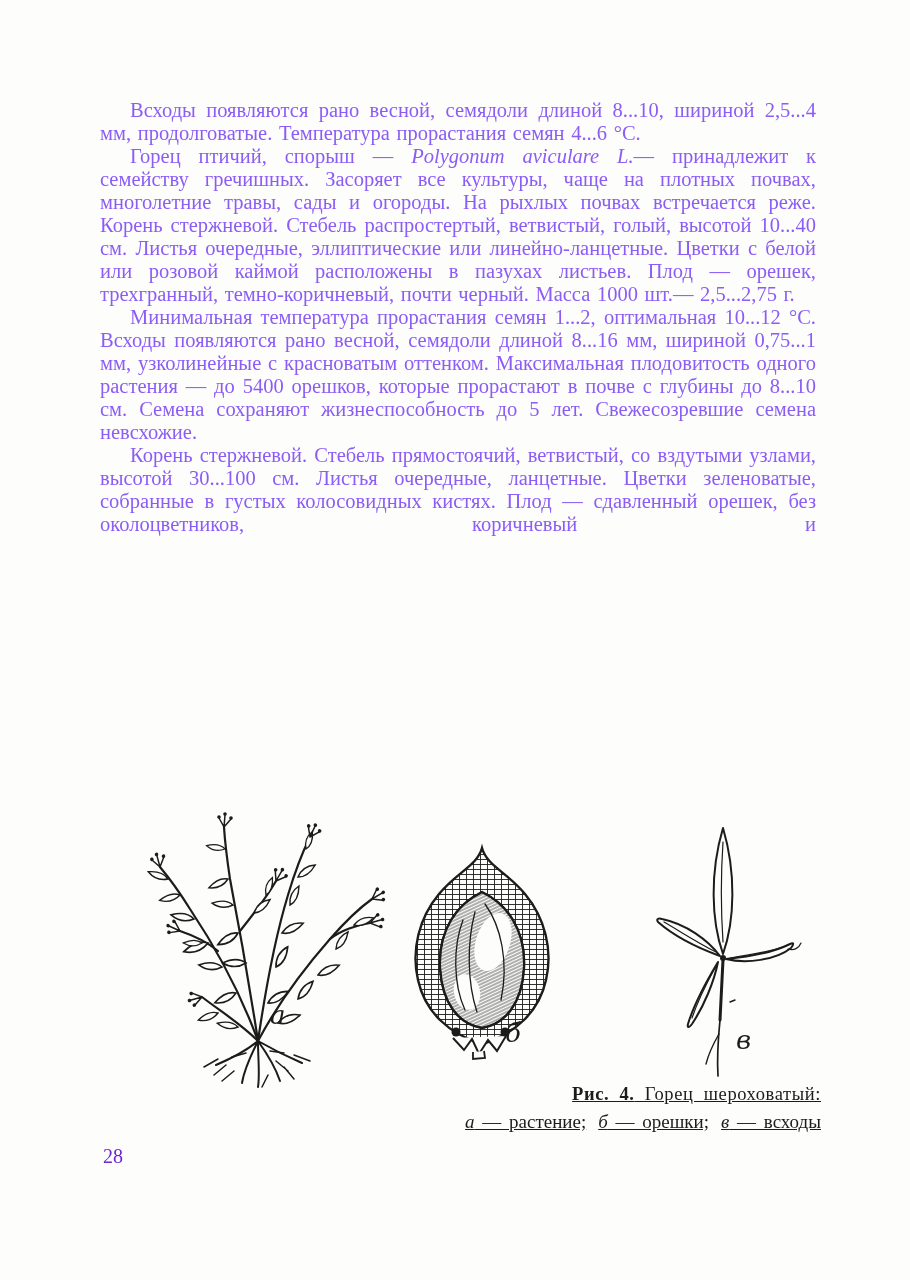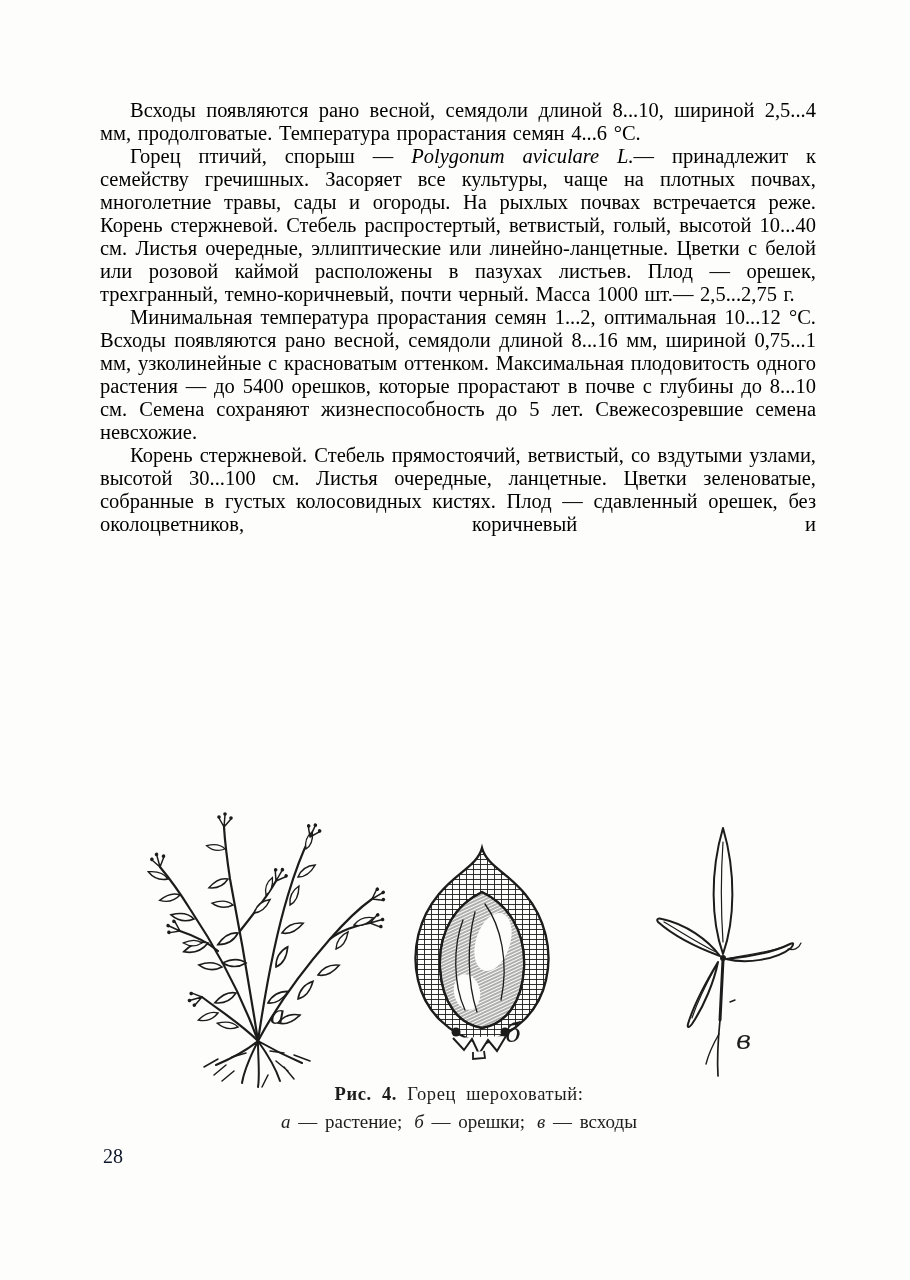--- a/index.html
+++ b/index.html
@@ -13,49 +13,49 @@
     position:relative; width:910px; height:1280px;
     background:#fdfdfb; overflow:hidden;
   }
   .text-block {
     position:absolute; left:100px; top:99px; width:716px;
   }
   .para {
     font-size:20.5px; line-height:23px;
     text-align:justify; text-indent:30px;
     word-spacing:1.5px;
-    color:#000000;
+    color:#8b5cf6;
   }
   .para b { font-weight:normal; }
   .para i { }
   .para.force-last { text-align-last: justify; }
 
   .figure-area {
     position:absolute; left:0; top:780px; width:910px; height:400px;
   }
   .illu { position:absolute; }
   .illu svg { display:block; }
   .fig-label {
     position:absolute;
     font-family:"DejaVu Serif","Liberation Serif",serif;
     font-style:italic;
     font-size:26px; color:#1c1c1c;
   }
   .caption {
-    position:absolute; left:89px; top:304px; width:740px;
-    text-align:center; color:#1c1c1c;
+    position:absolute; left:81px; top:304px; width:740px;
+    text-align:right; color:#1c1c1c;text-decoration:underline;
   }
   .cap-line1 { font-size:18.5px; word-spacing:5px; letter-spacing:0.6px; }
   .cap-line1 b { font-weight:bold; }
   .cap-line2 { font-size:19px; margin-top:6px; word-spacing:3px; }
   .cap-line2 i { font-style:italic; }
   .leg + .leg { margin-left:12px; }
   .page-number {
     position:absolute; left:103px; top:1145px;
-    font-size:20px; color:#0f172a;
+    font-size:20px; color:#6d28d9;
   }
   .ink { stroke:#1c1c1c; fill:none; stroke-linecap:round; stroke-linejoin:round; }
 </style>
 </head>
 <body>
 
 <div class="page">
 
   <div class="text-block">
     <p class="para">Всходы появляются рано весной, семядоли длиной 8...10, шириной 2,5...4 мм, продолговатые. Температура прорастания семян 4...6 °С.</p>

